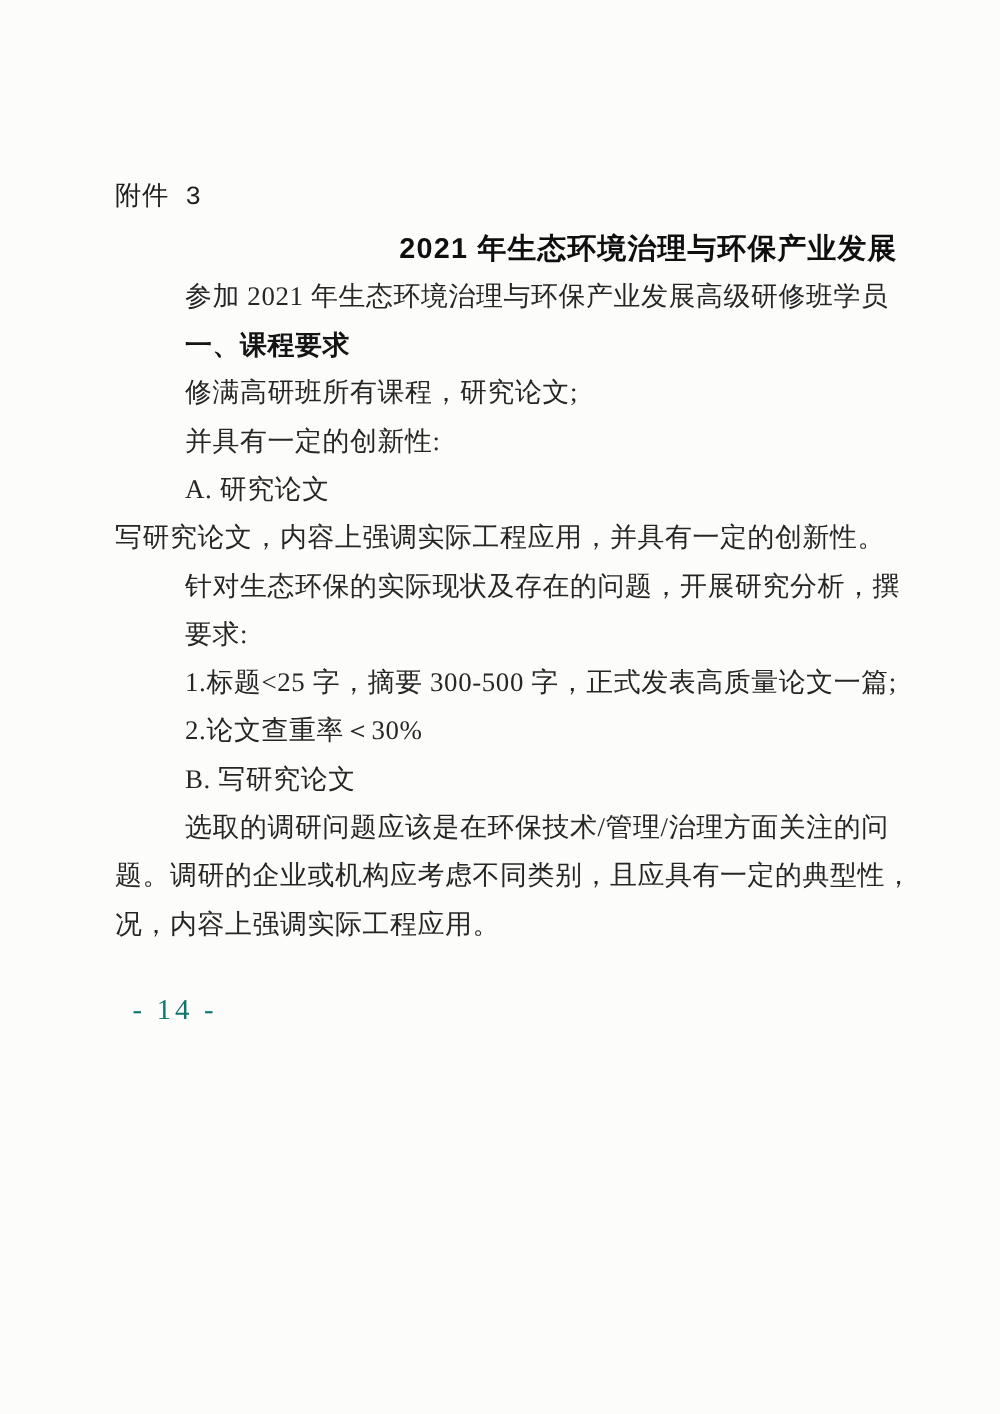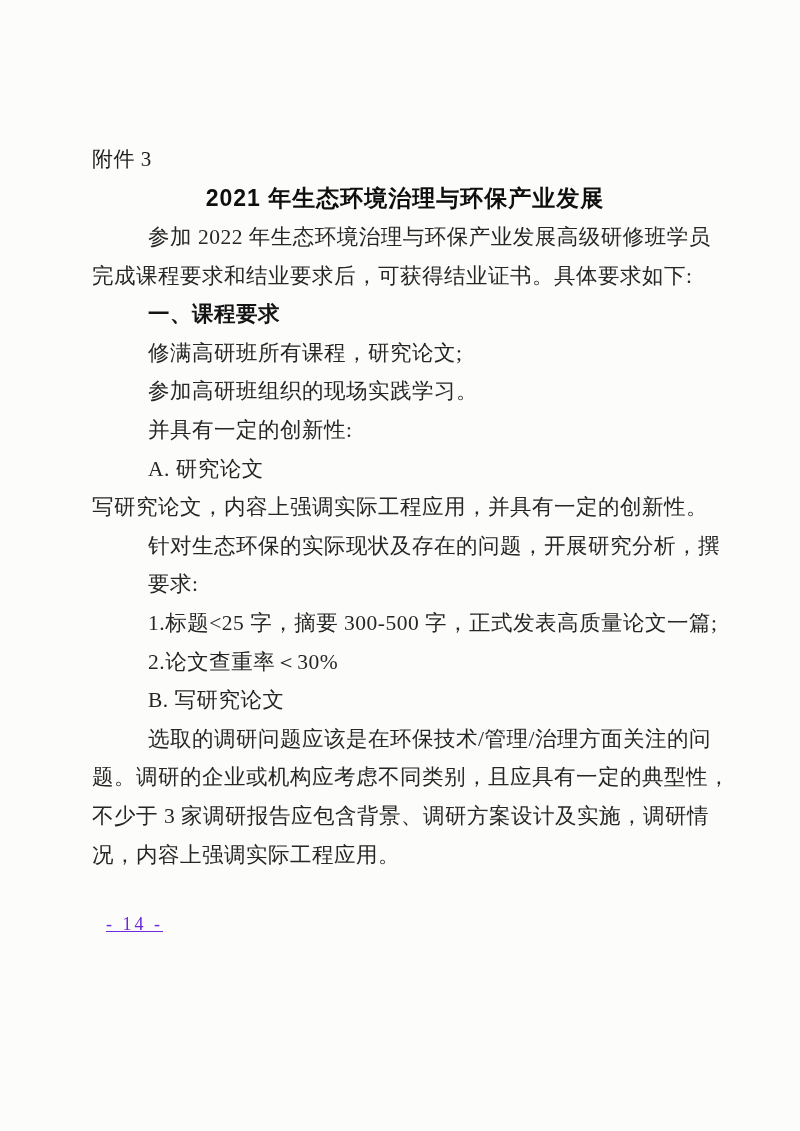--- a/index.html
+++ b/index.html
@@ -25,69 +25,65 @@
   .line {
     font-size: 21.5px;
     line-height: 38.6px;
     letter-spacing: 0.5px;
     white-space: nowrap;
     color: #262626;
   }
   .line.body { font-family: "Liberation Serif", "DejaVu Serif", serif; }
   .line.indent { padding-left: 56px; }
   .line.label {
-    font-family: Liberation Serif, serif;
+    font-family: Liberation Mono, monospace;
     font-size: 21px;
     color: #1e1e1e;
   }
   .line.title {
     font-family: "Liberation Sans", "DejaVu Sans", sans-serif;
     font-weight: 700;
     font-size: 23px;
     line-height: 39.5px;
-    text-align: center;
+    text-align: right;
     letter-spacing: 1px;
     color: #0f0f0f;
     white-space: nowrap;
   }
   .line.heading {
     font-family: "Liberation Sans", "DejaVu Sans", sans-serif;
     font-weight: 700;
     font-size: 21.5px;
     color: #141414;
   }
   .line.pagenum {
     margin-top: 31px;
     padding-left: 14px;
-    font-size: 18px;
+    font-size: 23px;
     letter-spacing: 3px;
-    color: #6d28d9;
+    color: #0f766e;
     font-family: "Liberation Serif", "DejaVu Serif", serif;
-    text-decoration: underline;
   }
 </style>
 </head>
 <body>
 
 <div class="page">
   <div class="content">
       <div class="line label">附件 3</div>
       <div class="line title">2021 年生态环境治理与环保产业发展</div>
-      <div class="line body indent">参加 2022 年生态环境治理与环保产业发展高级研修班学员</div>
-      <div class="line body">完成课程要求和结业要求后，可获得结业证书。具体要求如下:</div>
+      <div class="line body indent">参加 2021 年生态环境治理与环保产业发展高级研修班学员</div>
       <div class="line heading indent">一、课程要求</div>
       <div class="line body indent">修满高研班所有课程，研究论文;</div>
-      <div class="line body indent">参加高研班组织的现场实践学习。</div>
       <div class="line body indent">并具有一定的创新性:</div>
       <div class="line body indent">A. 研究论文</div>
       <div class="line body">写研究论文，内容上强调实际工程应用，并具有一定的创新性。</div>
       <div class="line body indent">针对生态环保的实际现状及存在的问题，开展研究分析，撰</div>
       <div class="line body indent">要求:</div>
       <div class="line body indent">1.标题&lt;25 字，摘要 300-500 字，正式发表高质量论文一篇;</div>
       <div class="line body indent">2.论文查重率＜30%</div>
       <div class="line body indent">B. 写研究论文</div>
       <div class="line body indent">选取的调研问题应该是在环保技术/管理/治理方面关注的问</div>
       <div class="line body">题。调研的企业或机构应考虑不同类别，且应具有一定的典型性，</div>
-      <div class="line body">不少于 3 家调研报告应包含背景、调研方案设计及实施，调研情</div>
       <div class="line body">况，内容上强调实际工程应用。</div>
       <div class="line pagenum">- 14 -</div>
     </div>
 </div>
 
 </body></html>

